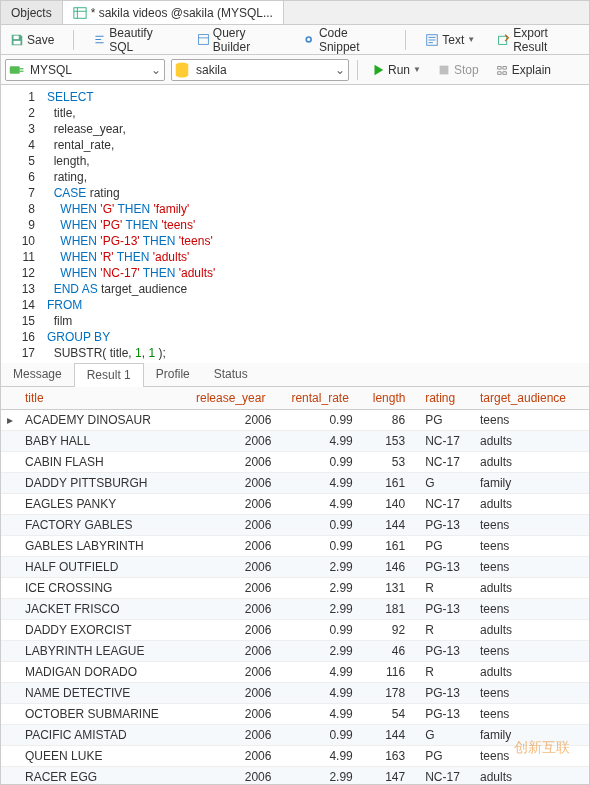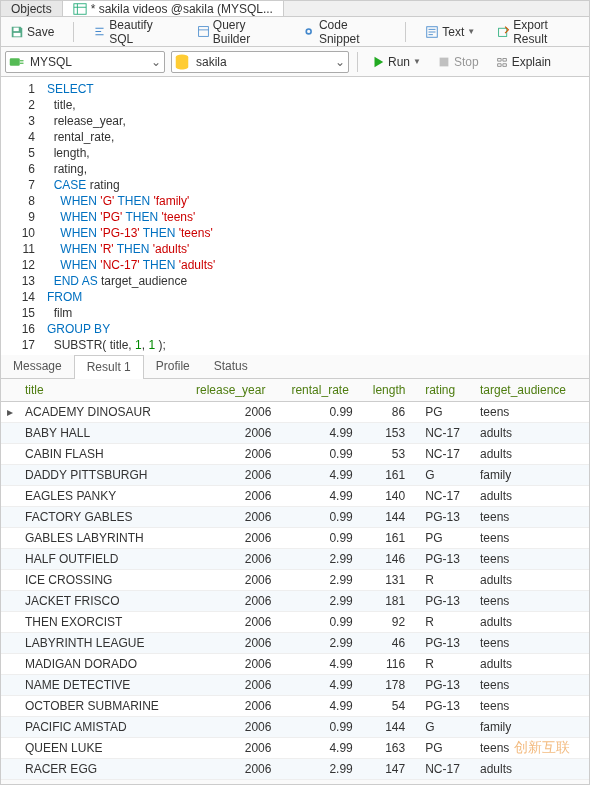--- a/index.html
+++ b/index.html
@@ -1,17 +1,17 @@
 <!DOCTYPE html>
 <html><head>
 <meta charset="utf-8">
 <style>
 *{margin:0;padding:0;box-sizing:border-box;font-family:"Segoe UI",Tahoma,sans-serif;font-size:12px;color:#333}
 body{background:#fafafa;width:590px;height:785px;overflow:hidden;border:1px solid #ccc}
-.tabs-top{display:flex;height:16px;border-bottom:1px solid #ccc;background:#f0f0f0}
+.tabs-top{display:flex;height:24px;border-bottom:1px solid #ccc;background:#f0f0f0}
 .tabs-top>div{padding:3px 10px;border-right:1px solid #ccc;background:#fff;display:flex;align-items:center;gap:4px}
 .tabs-top>div.inactive{background:#e8e8e8}
 .ico{width:14px;height:14px;display:inline-block}
 .toolbar{display:flex;height:30px;align-items:center;border-bottom:1px solid #ccc;background:#fafafa;gap:12px;padding:0 4px}
 .tbtn{display:flex;align-items:center;gap:3px;padding:3px 5px;cursor:pointer;border-radius:2px}
 .sep{width:1px;height:20px;background:#ccc;margin:0 2px}
 .toolbar2{display:flex;height:30px;align-items:center;border-bottom:1px solid #ccc;background:#fafafa;gap:6px;padding:0 4px}
 .combo{display:flex;align-items:center;border:1px solid #aaa;height:22px;background:#fff;border-radius:2px}
 .combo .cicon{width:20px;display:flex;align-items:center;justify-content:center}
 .combo .ctext{flex:1;padding:0 4px}
@@ -22,21 +22,21 @@
 .code{padding:4px 0;line-height:16px;white-space:pre}
 .code .line{display:block;padding-left:6px}
 .kw{color:#0070c0}
 .str{color:#c00}
 .num{color:#080}
 .bottom-tabs{display:flex;height:24px;border-bottom:1px solid #ccc;background:#fafafa}
 .bottom-tabs>div{padding:4px 12px;color:#555}
 .bottom-tabs>div.active{background:#fff;border:1px solid #ccc;border-bottom:none;margin-bottom:-1px}
 .grid{overflow:auto;background:#fff}
 table{border-collapse:collapse;width:100%}
-th{text-align:left;font-weight:normal;padding:4px 6px;border-bottom:1px solid #ccc;background:#fafafa;color:#4d7c0f}
+th{text-align:left;font-weight:normal;padding:4px 6px;border-bottom:1px solid #ccc;background:#fafafa;color:#c2410c}
 td{padding:3px 6px;border-bottom:1px solid #eee}
 td.r{text-align:right;padding-right:14px}
 tbody tr:nth-child(even){background:#f5f9fc}
 .rowmark{width:10px;color:#555}
 .watermark{position:absolute;right:20px;bottom:28px;opacity:.5;font-size:14px;color:#e67700}
 </style>
 </head>
 <body>
 
 <div class="tabs-top">
@@ -273,21 +273,21 @@
           <td class="rowmark"></td>
           <td>JACKET FRISCO</td>
           <td class="r">2006</td>
           <td class="r">2.99</td>
           <td class="r">181</td>
           <td>PG-13</td>
           <td>teens</td>
         </tr>
         <tr>
           <td class="rowmark"></td>
-          <td>THEN EXORCIST</td>
+          <td>DADDY EXORCIST</td>
           <td class="r">2006</td>
           <td class="r">0.99</td>
           <td class="r">92</td>
           <td>R</td>
           <td>adults</td>
         </tr>
         <tr>
           <td class="rowmark"></td>
           <td>LABYRINTH LEAGUE</td>
           <td class="r">2006</td>

